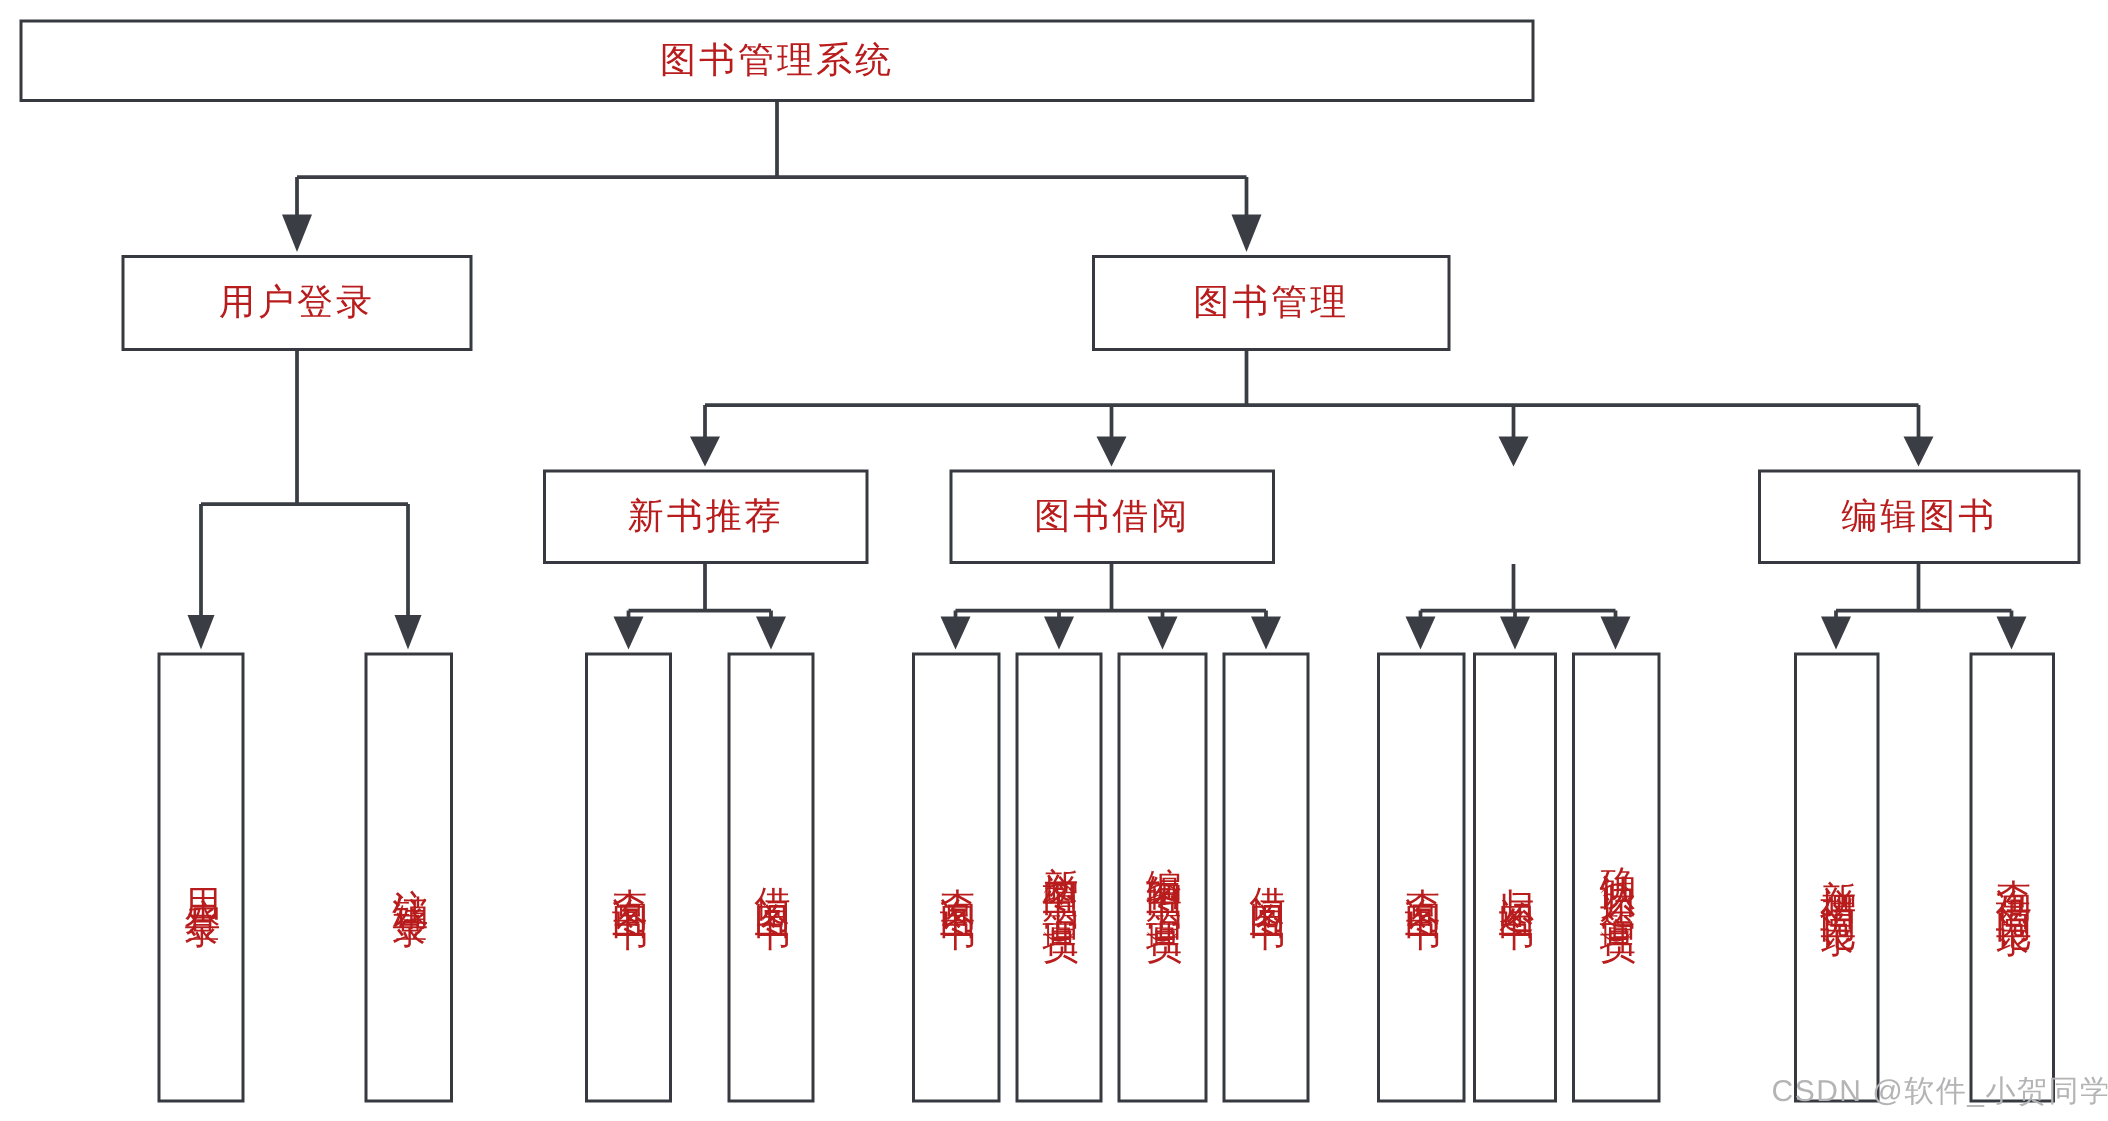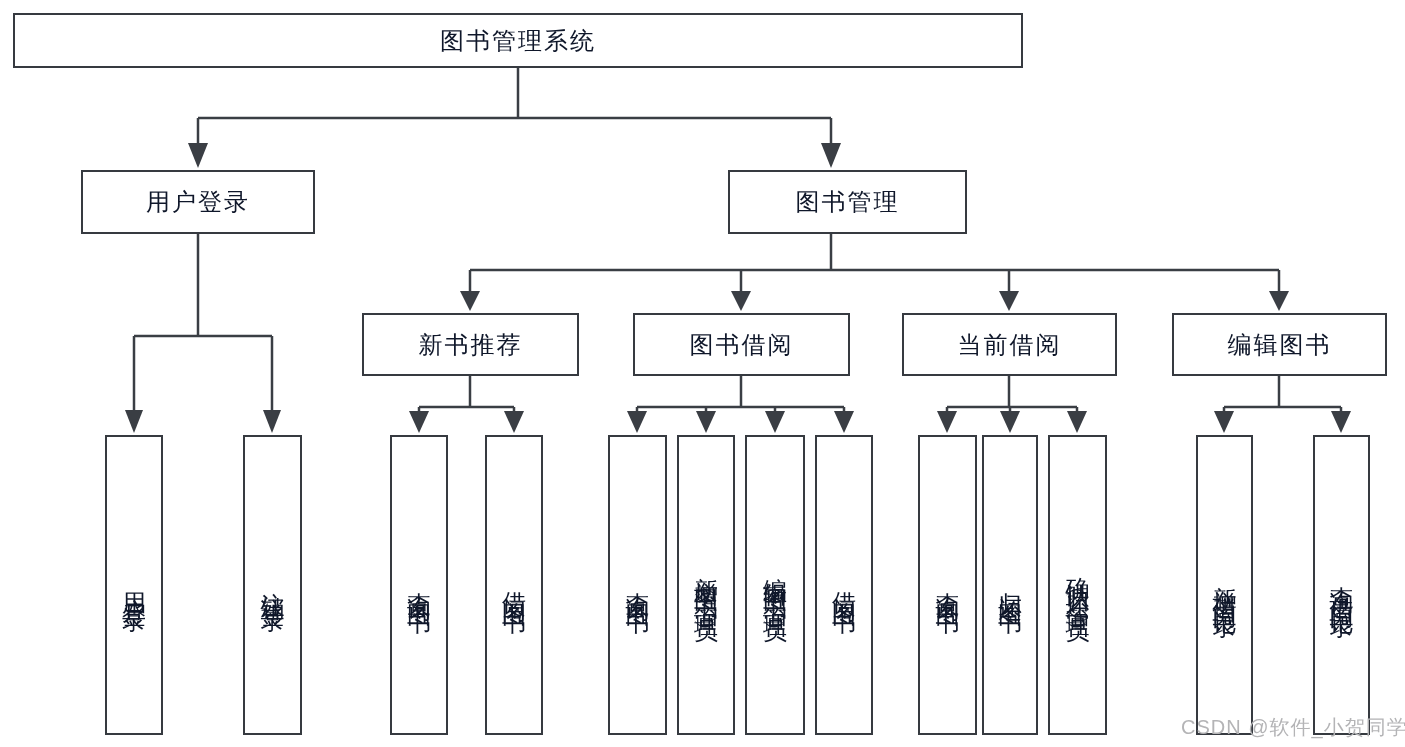--- a/index.html
+++ b/index.html
@@ -20,21 +20,21 @@
     left: 0;
     top: 0;
     width: 1405px;
     height: 747px;
   }
   .node {
     position: absolute;
     box-sizing: border-box;
     background: #ffffff;
     border: 2.5px solid #363a40;
-    color: #0f172a;
+    color: #b91c1c;
     display: flex;
     align-items: center;
     justify-content: center;
     font-size: 24px;
     line-height: 1.15;
     white-space: nowrap;
   }
   .h-node {
     letter-spacing: 2px;
   }
@@ -130,21 +130,20 @@
     </g>
   </svg>
 
   <div class="node h-node" style="left:13px; top:13px; width:1010px; height:55px;">图书管理系统</div>
 
   <div class="node h-node" style="left:81px; top:170px; width:234px; height:64px;">用户登录</div>
   <div class="node h-node" style="left:728px; top:170px; width:239px; height:64px;">图书管理</div>
 
   <div class="node h-node" style="left:362px; top:313px; width:217px; height:63px;text-align:right;">新书推荐</div>
   <div class="node h-node" style="left:633px; top:313px; width:217px; height:63px;">图书借阅</div>
-  <div class="node h-node" style="left:902px; top:313px; width:215px; height:63px;">当前借阅</div>
   <div class="node h-node" style="left:1172px; top:313px; width:215px; height:63px;">编辑图书</div>
 
   <div class="node v-node" style="left:105px; top:435px; width:58px; height:300px;">用户登录</div>
   <div class="node v-node" style="left:243px; top:435px; width:59px; height:300px;">注销登录</div>
 
   <div class="node v-node" style="left:390px; top:435px; width:58px; height:300px;">查询图书</div>
   <div class="node v-node" style="left:485px; top:435px; width:58px; height:300px;">借阅图书</div>
 
   <div class="node v-node" style="left:608px; top:435px; width:59px; height:300px;">查询图书</div>
   <div class="node v-node" style="left:677px; top:435px; width:58px; height:300px;">新增图书（管理员）</div>

